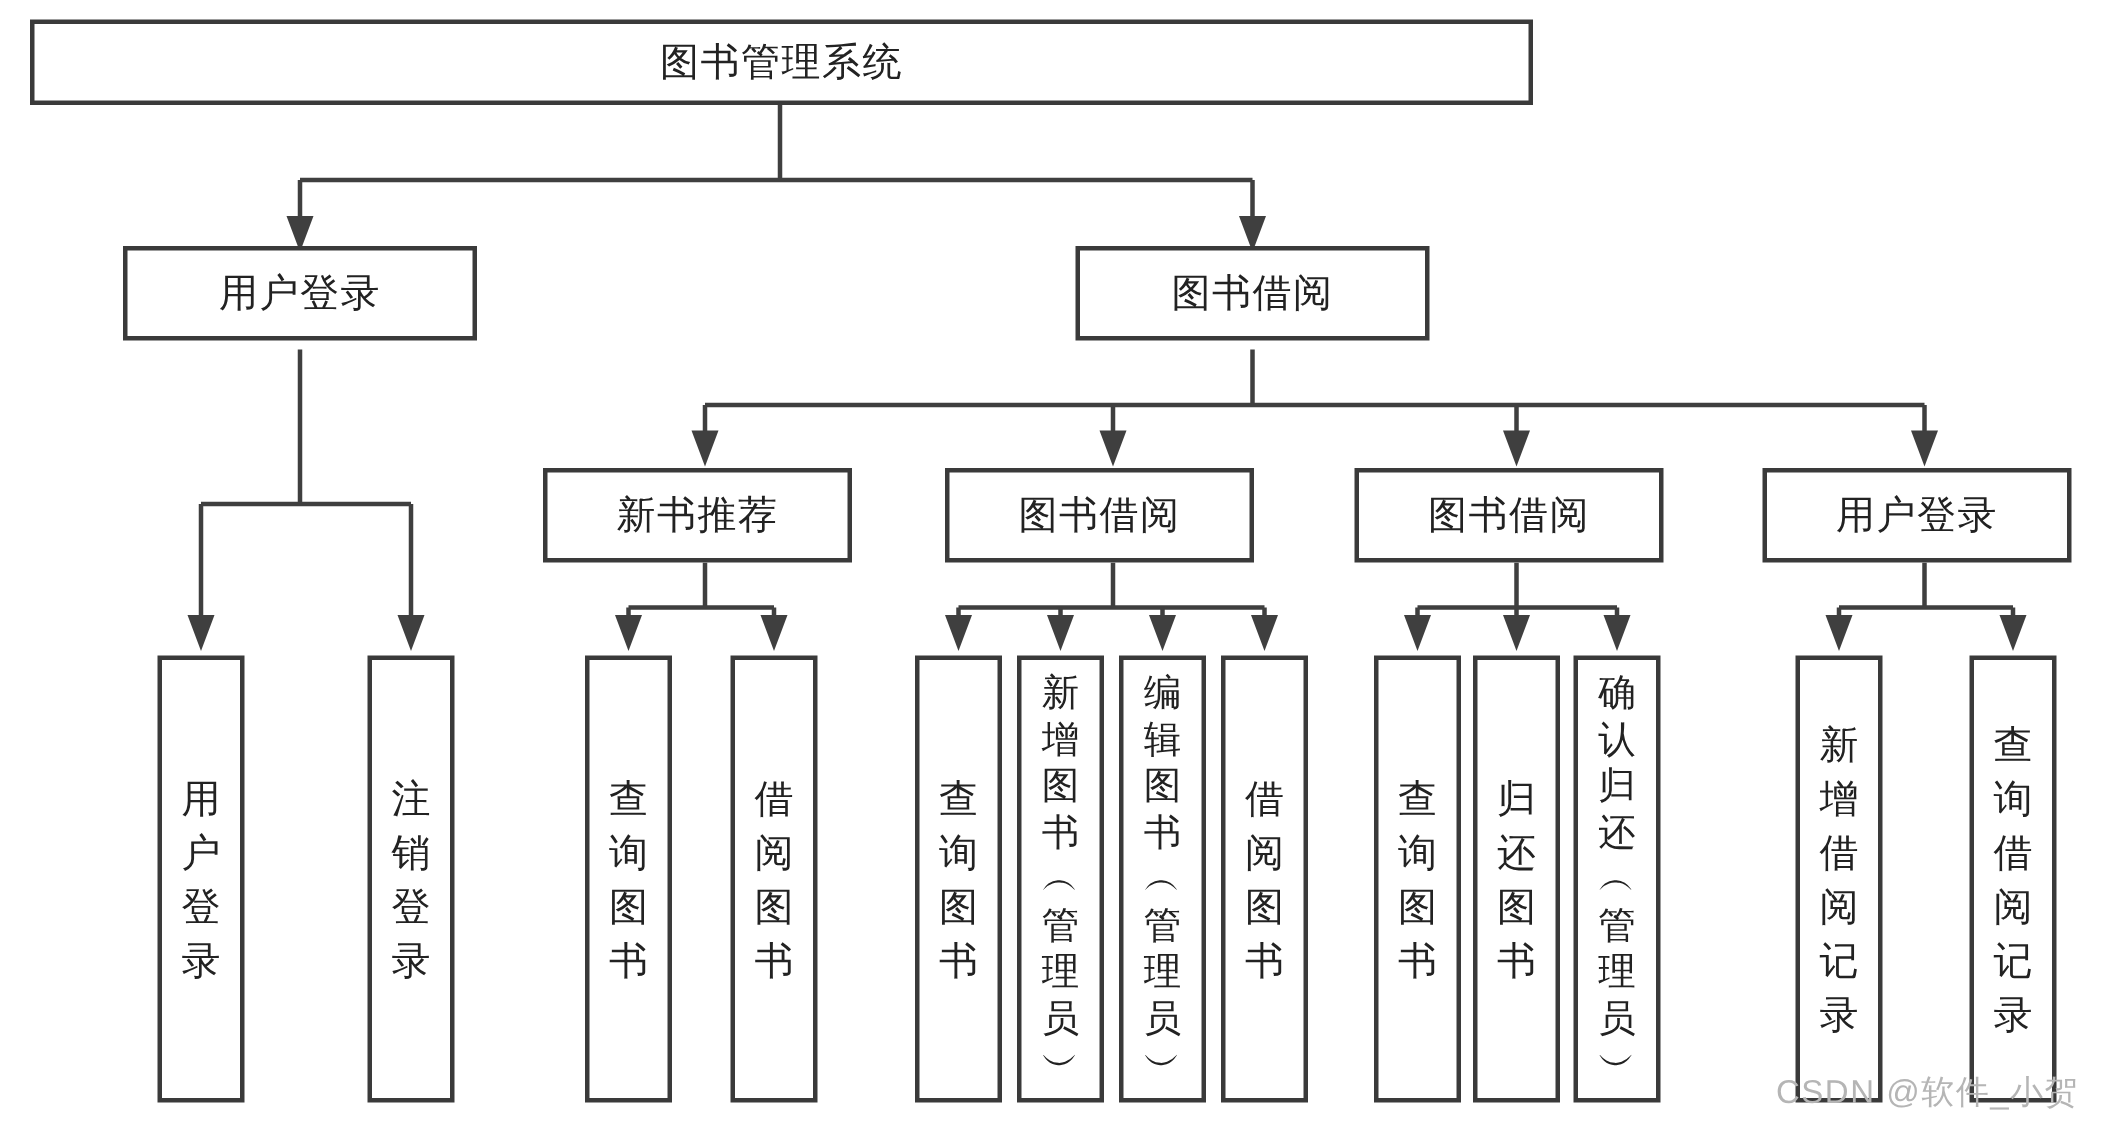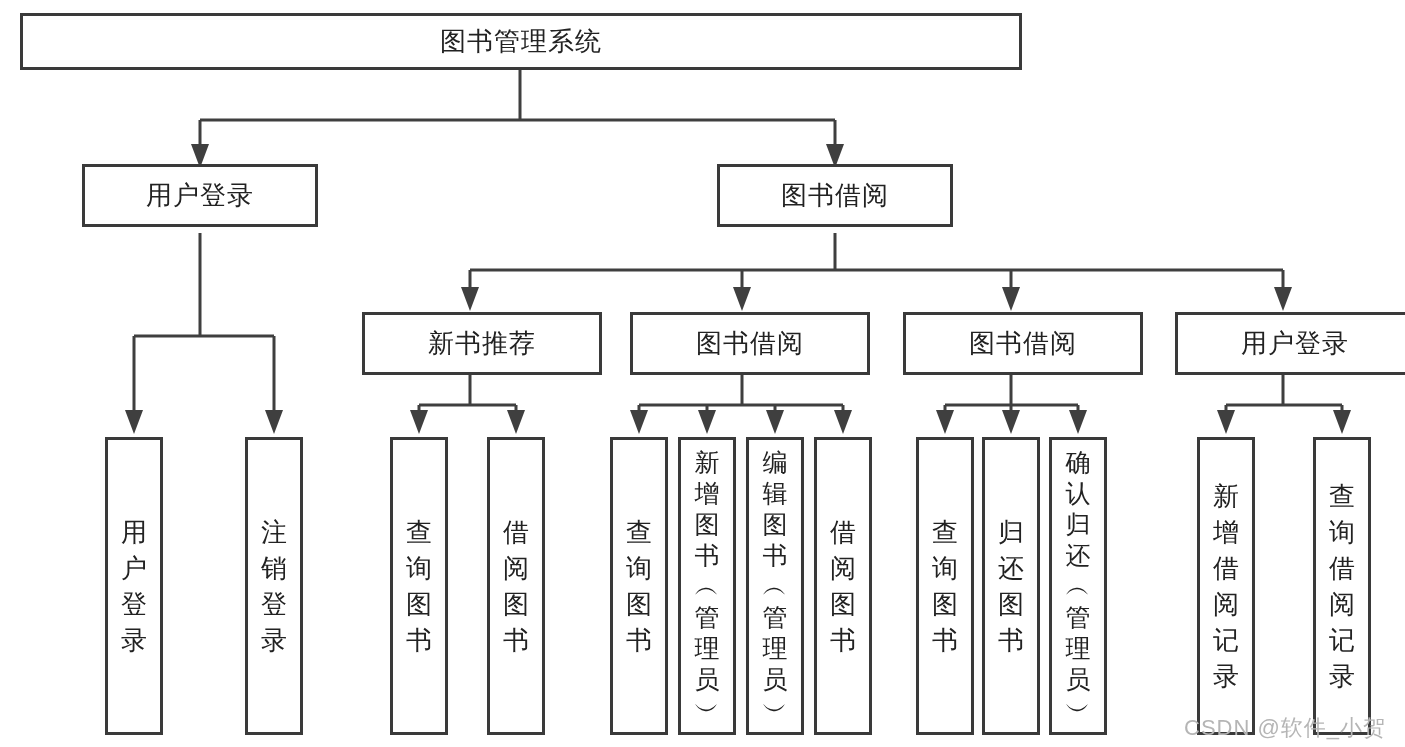--- a/index.html
+++ b/index.html
@@ -24,21 +24,21 @@
   .hbox{
     position:absolute;
     background:var(--bg);
     border:3px solid var(--border);
     display:flex;align-items:center;justify-content:center;
     font-size:26px;letter-spacing:1px;
     z-index:2;
   }
   .root{left:20px;top:13px;width:1002px;height:57px;}
   .lvl1{top:164px;width:236px;height:63px;text-align:right;}
-  .lvl2{top:312px;width:240px;height:63px;}
+  .lvl2{top:312px;width:206px;height:63px;}
   .vbox{
     position:absolute;
     top:437px;width:58px;height:298px;
     background:var(--bg);
     border:3px solid var(--border);
     display:flex;align-items:center;justify-content:center;
     font-size:26px;line-height:36px;
     white-space:pre;text-align:center;
     z-index:2;
   }

